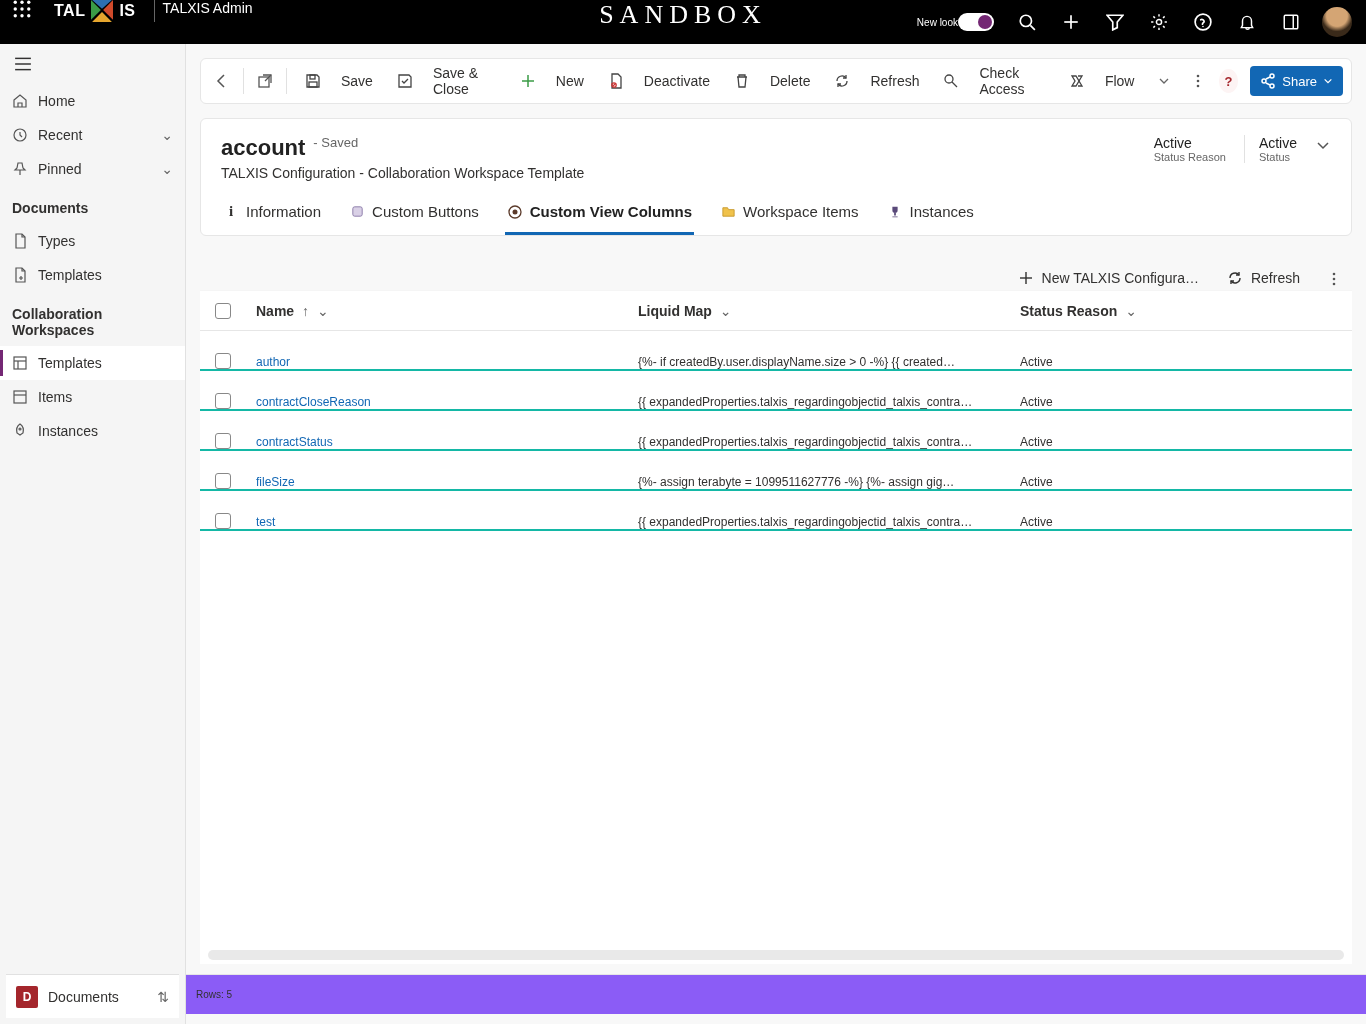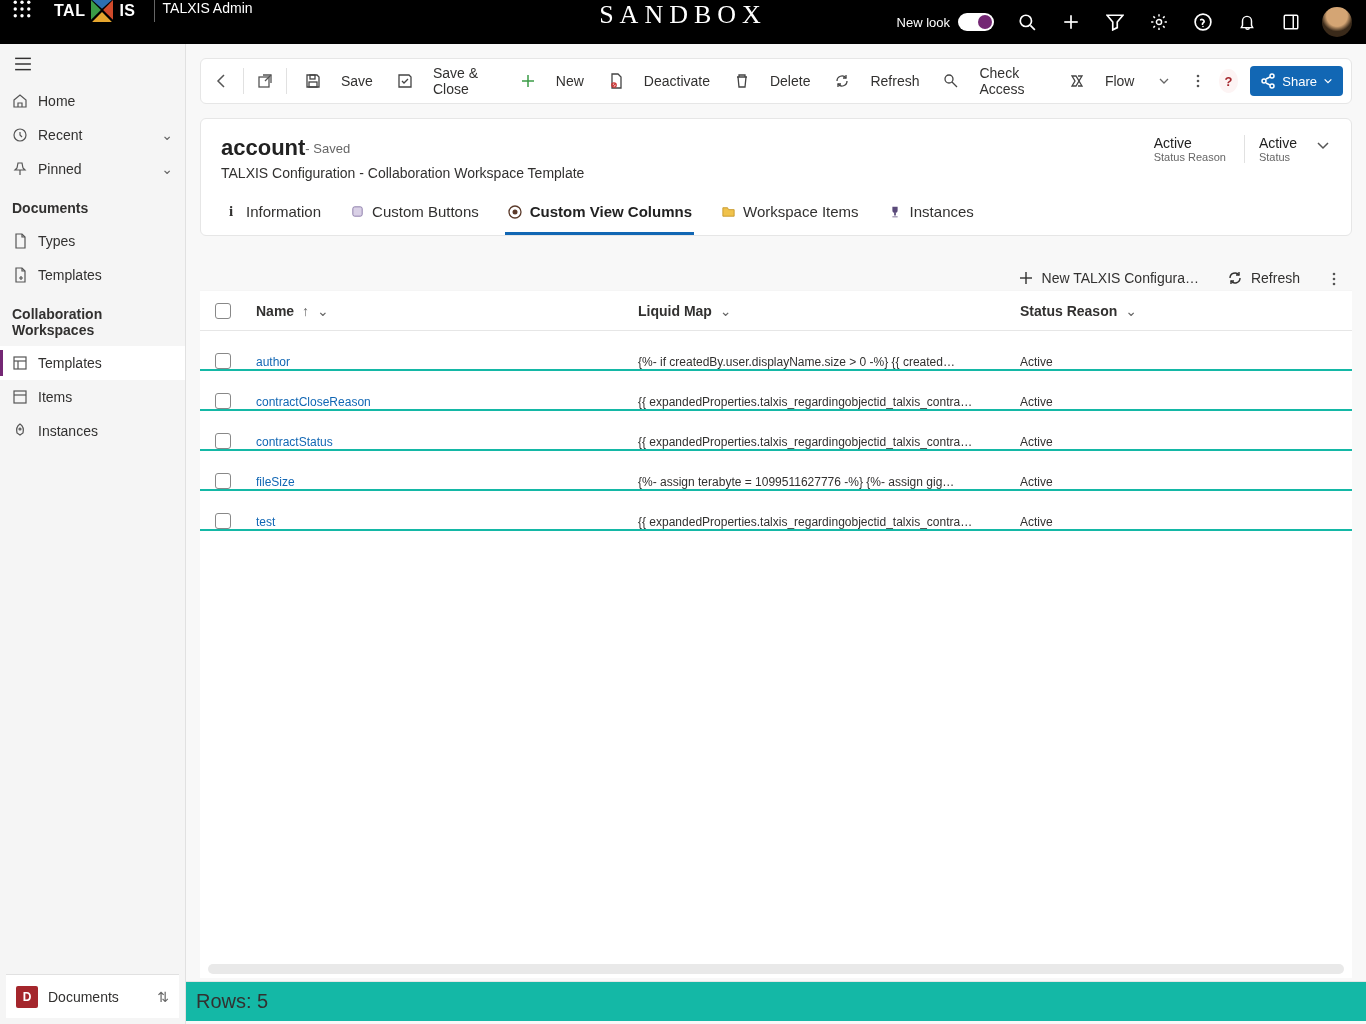--- a/index.html
+++ b/index.html
@@ -6,21 +6,21 @@
 html, body { width: 1366px; height: 1024px; overflow: hidden; background: #fff; }
 
 
 .topbar { height: 44px; background: #000000; display: flex; align-items: flex-start; color: #fff; position: relative; }
 .topbar .waffle { width: 44px; display: flex; align-items: center; justify-content: center; cursor: pointer; }
 .topbar .logo { display: flex; align-items: center; gap: 6px; padding: 0 10px; font-weight: 500; font-size: 16px; letter-spacing: 0.5px; }
 .topbar .divider { width: 1px; height: 22px; background: rgba(255,255,255,0.4); margin: 0 8px; }
 .topbar .app-name { font-size: 14px; color: #fff; }
 .topbar .sandbox { position: absolute; left: 50%; transform: translateX(-50%); font-size: 26px; letter-spacing: 6px; font-weight: 400; font-family: Georgia, serif; }
 .topbar .right { margin-left: auto; display: flex; align-items: center; gap: 6px; padding-right: 8px; }
-.topbar .newlook { display: flex; align-items: center; gap: 8px; font-size: 13px; margin-right: 8px; }
+.topbar .newlook { display: flex; align-items: center; gap: 0; font-size: 10px; margin-right: 8px; }
 .toggle { width: 36px; height: 18px; background: #fff; border-radius: 9px; position: relative; }
 .toggle::after { content:""; position: absolute; right: 2px; top: 2px; width: 14px; height: 14px; background: #742774; border-radius: 50%; }
 .topbar .icon-btn { width: 38px; height: 44px; display: flex; align-items: center; justify-content: center; cursor: pointer; }
 .topbar .avatar { width: 30px; height: 30px; border-radius: 50%; background: radial-gradient(circle at 50% 30%, #d4a574 40%, #3a2a1a 60%); margin: 0 6px; }
 
 
 .shell { display: flex; height: calc(1024px - 44px); }
 .sidebar { width: 186px; background: #f5f5f5; border-right: 1px solid #e1e1e1; display: flex; flex-direction: column; font-size: 14px; color: #323130; }
 .sidebar .hamburger { height: 40px; display: flex; align-items: center; padding-left: 14px; cursor: pointer; }
 .sidebar .nav-item { height: 34px; display: flex; align-items: center; padding: 0 12px; gap: 10px; cursor: pointer; position: relative; }
@@ -40,21 +40,21 @@
 .cmdbar .navbtn { width: 32px; height: 32px; display:flex; align-items:center; justify-content:center; border-radius:4px; cursor:pointer; color:#555; }
 .cmdbar .sep { width:1px; height:26px; background:#e1e1e1; margin: 0 4px; }
 .cmdbar .cmd { display:flex; align-items:center; gap:20px; height:32px; padding:0 10px; border-radius:4px; cursor:pointer; }
 .cmdbar .flex-spacer { flex:1; }
 .cmdbar .help-circle { width:24px; height:24px; border-radius:50%; background:#fdf4f4; color:#a4262c; display:flex; align-items:center; justify-content:center; font-size:13px; font-weight:600; margin-right:8px; }
 .cmdbar .share-btn { background:#1267b4; color:#fff; height:30px; border-radius:4px; padding:0 10px; display:flex; align-items:center; gap:6px; cursor:pointer; font-size:13px; }
 
 
 .record-card { background:#fff; border:1px solid #e6e6e6; border-radius:6px; margin-top:14px; }
 .record-head { display:flex; padding: 16px 20px 6px; }
-.record-head .title { display:flex; align-items:center; }
+.record-head .title { display:flex; align-items:flex-start; gap:8px; }
 .record-head .title .name { font-size:22px; font-weight:600; color:#222; }
 .record-head .title .saved { font-size:13px; color:#666; }
 .record-head .subtitle { font-size:14px; color:#323130; margin-top:4px; }
 .record-head .right { margin-left:auto; display:flex; align-items:flex-start; gap:18px; }
 .record-head .kv { border-left:1px solid #e1e1e1; padding-left:14px; }
 .record-head .kv:first-child { border-left:none; padding-left:0; }
 .record-head .kv .v { font-size:14px; color:#222; }
 .record-head .kv .k { font-size:11px; color:#666; }
 .record-head .chev-down { color:#555; cursor:pointer; padding-top:2px; }
 
@@ -76,21 +76,21 @@
 .col-name { width:382px; padding-left:10px; }
 .col-liquid { width:382px; padding-left:10px; }
 .col-status { flex:1; padding-left:10px; }
 .chkbox { width:16px; height:16px; border:1.5px solid #888; border-radius:3px; background:#fff; cursor:pointer; }
 .row { display:flex; align-items:flex-end; height:40px; border-bottom:2px solid #14b8a6; font-size:12px; color:#323130; }
 .row .link { color:#1267b4; cursor:pointer; }
 .row .ell { white-space:nowrap; overflow:hidden; text-overflow:ellipsis; max-width: 360px; }
 
 .hscroll { height:10px; margin: 4px 8px; background:#e9e9e9; border-radius:5px; }
 
-.footer { height:40px; border-top:1px solid #e6e6e6; display:flex; align-items:center; padding:0 10px; font-size:20px; color:#323130; background:#14b8a6; margin: 3px -14px; }
+.footer { height:40px; border-top:1px solid #e6e6e6; display:flex; align-items:center; padding:0 10px; font-size:10px; color:#323130; background:#8b5cf6; margin: 10px -14px; }
 
 
 .svgic { width:16px; height:16px; flex:0 0 auto; }
 .svgic18 { width:18px; height:18px; }
 </style>
 </head>
 <body>
 
 <div class="topbar">
   <div class="waffle">

